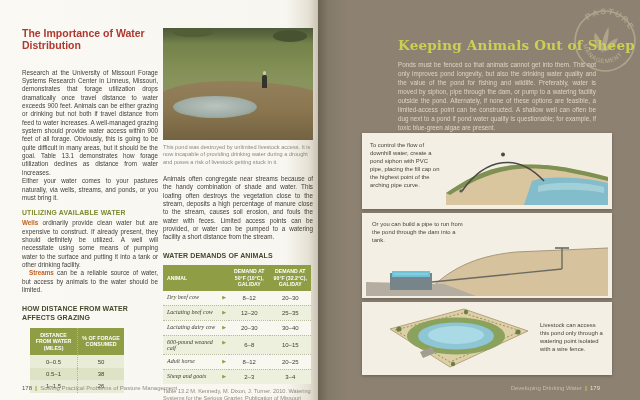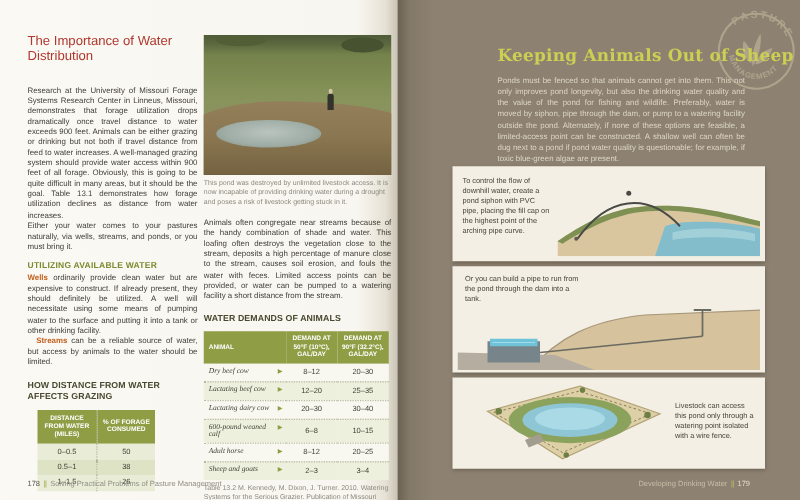--- a/index.html
+++ b/index.html
@@ -5,21 +5,21 @@
   * { margin:0; padding:0; box-sizing:border-box; }
   html,body { width:640px; height:400px; overflow:hidden; }
   body { font-family:"Liberation Sans", sans-serif; background:#fff; }
   .spread { position:relative; width:640px; height:400px; display:flex; }
 
   
   .page-left { position:relative; width:318px; height:400px;
     background:linear-gradient(to right,#fbf9f4 0%,#f8f6f0 90%,#e6e1d4 97%,#c9c3b4 100%); }
   .col1 { position:absolute; left:22px; top:28px; width:136px; }
   .col2 { position:absolute; left:163px; top:28px; width:150px; }
-  .sec-title { font-size:10.5px; font-weight:normal; color:#b0372e; line-height:1.12; margin-bottom:17px; }
+  .sec-title { font-size:10.5px; font-weight:bold; color:#b0372e; line-height:1.12; margin-bottom:17px; }
   .sec-title2 { font-size:10.5px; font-weight:bold; color:#b0372e; line-height:1.12; margin:8px 0 4px; }
   .body { font-size:6.3px; line-height:1.33; color:#42413a; text-align:justify; }
   .sub { font-size:6.8px; font-weight:bold; color:#7c8a2e; letter-spacing:.2px; margin:7px 0 3px; }
   .lead { font-weight:bold; color:#c2601e; }
   .indent { text-indent:7px; }
   .tbl-heading { font-size:7px; font-weight:bold; color:#47492f; line-height:1.22; margin:11px 0 5px; letter-spacing:.1px; }
   .t1 { border-collapse:collapse; width:94px; margin-left:8px; }
   .t1 th { background:#8f9d44; color:#fff; font-size:5.3px; font-weight:bold; text-align:center; padding:4px 2px; line-height:1.25; }
   .t1 td { font-size:6px; color:#3f3f36; text-align:center; padding:3.2px 2px; }
   .t1 th:first-child, .t1 td:first-child { border-right:1px dotted #b4b79c; }

